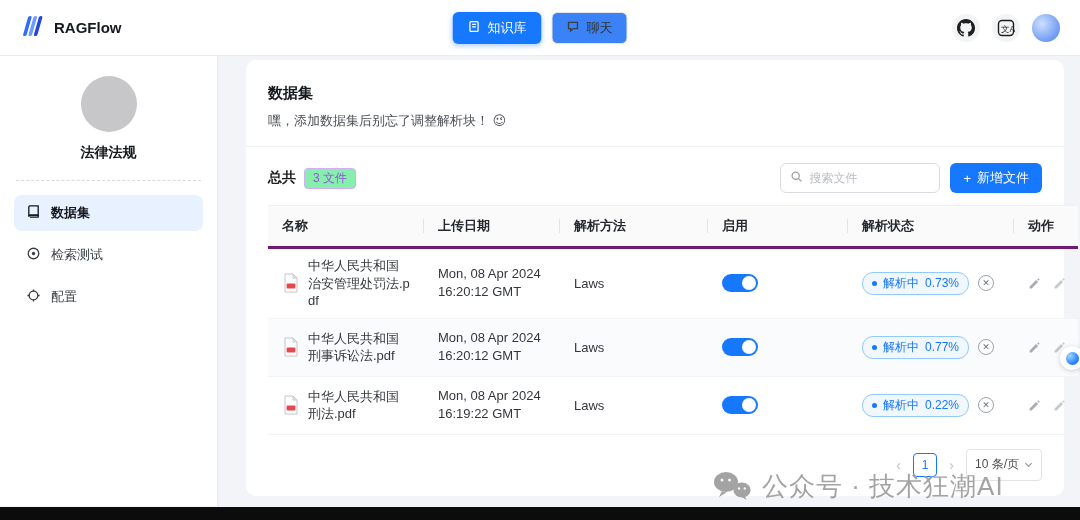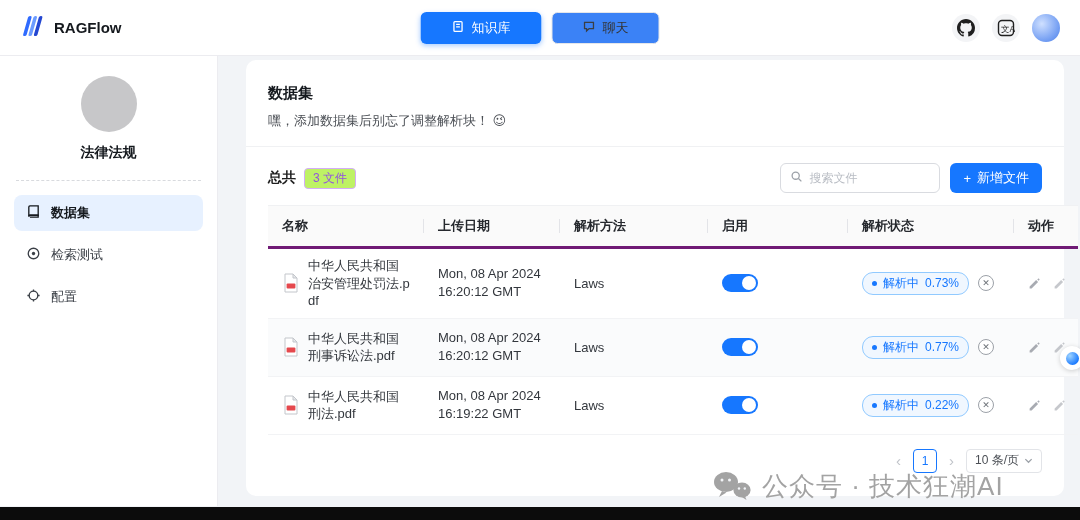--- a/index.html
+++ b/index.html
@@ -13,21 +13,21 @@
   }
   
   .header {
     position:absolute; top:0; left:0; right:0; height:56px;
     background:#fff; border-bottom:1px solid #ececf0;
     display:flex; align-items:center; padding:0 20px; z-index:6;
   }
   .brand { display:flex; align-items:center; gap:8px; }
   .brand-name { font-weight:bold; font-size:15px; color:#15191e; }
   .center-nav { position:absolute; left:50%; transform:translateX(-50%); display:flex; gap:10px; }
-  .nav-btn { height:32px; padding:0 30px; border-radius:6px; font-size:13px;
+  .nav-btn { height:32px; padding:0 14px; border-radius:6px; font-size:13px;
     display:flex; align-items:center; gap:7px; cursor:pointer; border:1px solid transparent; }
   .nav-btn.active { background:#1677ff; color:#fff; box-shadow:0 2px 5px rgba(22,119,255,.35); }
   .nav-btn.plain { background:#3b82f6; color:#333; border-color:#e4e6ea; }
   .header-right { margin-left:auto; display:flex; align-items:center; gap:12px; }
   .chip { width:28px; height:28px; border-radius:50%; background:#f3f4f6;
     display:flex; align-items:center; justify-content:center; cursor:pointer; }
   .avatar-sm { width:28px; height:28px; border-radius:50%;
     background:radial-gradient(circle at 35% 35%, #cfe0ff, #6f9bf2 70%, #4d7ce0); cursor:pointer; }
   
   .sidebar {
@@ -43,21 +43,21 @@
   
   .card {
     position:absolute; top:60px; left:246px; right:16px; bottom:24px;
     background:#fff; border-radius:10px; padding:24px 22px 0; z-index:4;
   }
   .card-title { font-size:15px; font-weight:bold; color:#15191e; }
   .card-sub { margin-top:9px; font-size:13px; color:#4b4f55; }
   .card-divider { border-bottom:1px solid #f0f1f3; margin:16px -22px 0; }
   .toolbar { display:flex; align-items:center; margin:16px 0 12px; }
   .total-label { font-size:14px; font-weight:bold; }
-  .total-badge { margin-left:8px; font-size:12px; color:#9254de; background:#bef264;
+  .total-badge { margin-left:8px; font-size:12px; color:#9254de; background:#86efac;
     border:1px solid #d3adf7; border-radius:4px; padding:1px 8px; }
   .toolbar-right { margin-left:auto; display:flex; align-items:center; gap:10px; }
   .search-box { width:160px; height:30px; border:1px solid #d9dbe0; border-radius:6px;
     display:flex; align-items:center; gap:6px; padding:0 9px; background:#fff; }
   .search-box input { border:none; outline:none; width:110px; font-size:12px; color:#333;
     font-family:inherit; }
   .search-box input::placeholder { color:#b9bdc4; }
   .add-btn { height:30px; background:#1677ff; color:#fff; border:none; border-radius:6px;
     padding:0 13px; font-size:13px; display:flex; align-items:center; gap:6px; cursor:pointer;
     font-family:inherit; }
@@ -84,21 +84,21 @@
     color:#6d7278; font-size:9px; display:inline-flex; align-items:center; justify-content:center;
     cursor:pointer; background:#fff; flex:0 0 auto; }
   .actions { display:flex; align-items:center; gap:12px; }
   .action-icon { cursor:pointer; display:inline-flex; }
   
   .pagination { display:flex; justify-content:flex-end; align-items:center; gap:10px;
     margin-top:14px; font-size:12px; color:#6d7278; }
   .pg-arrow { color:#c0c3c9; font-size:15px; cursor:pointer; padding:0 2px; }
   .pg-current { min-width:24px; height:24px; border:1px solid #1677ff; color:#1677ff;
     border-radius:4px; display:flex; align-items:center; justify-content:center; cursor:pointer; }
-  .pg-size { height:24px; border:1px solid #e2e4e8; border-radius:4px; padding:0 8px;
+  .pg-size { height:32px; border:1px solid #e2e4e8; border-radius:4px; padding:0 8px;
     display:flex; align-items:center; gap:5px; color:#4b4f55; cursor:pointer; background:#fff; }
   
   .watermark { position:absolute; left:712px; bottom:16px; display:flex; align-items:center;
     gap:10px; color:#a3a3a3; font-size:26px; font-weight:500; z-index:10; letter-spacing:1px;margin-top:17px; }
   .float-widget { position:absolute; right:-4px; top:346px; width:24px; height:24px;
     border-radius:50%; background:#fff; box-shadow:0 1px 5px rgba(0,0,0,.18);
     display:flex; align-items:center; justify-content:center; z-index:11; cursor:pointer; }
   .float-dot { width:13px; height:13px; border-radius:50%;
     background:radial-gradient(circle at 30% 30%, #9fd4ff, #1677ff 75%); }
   .bottom-bar { position:absolute; left:0; right:0; bottom:0; height:13px; background:#0c0c0c; z-index:12; }

